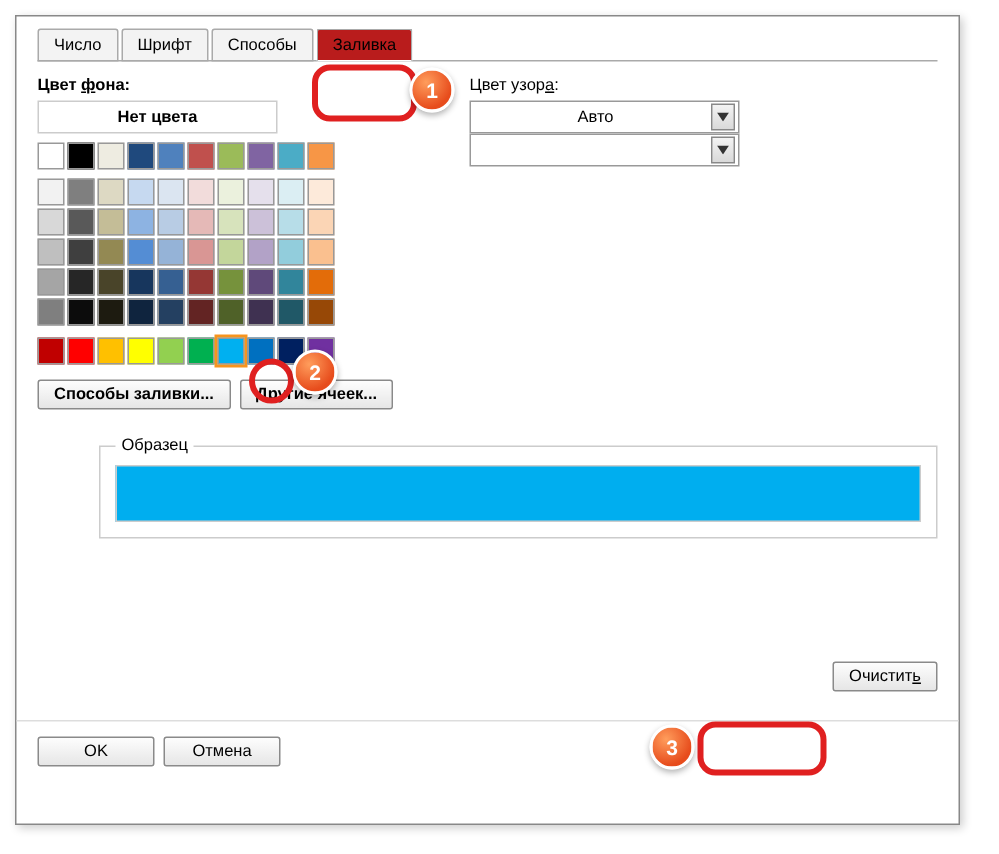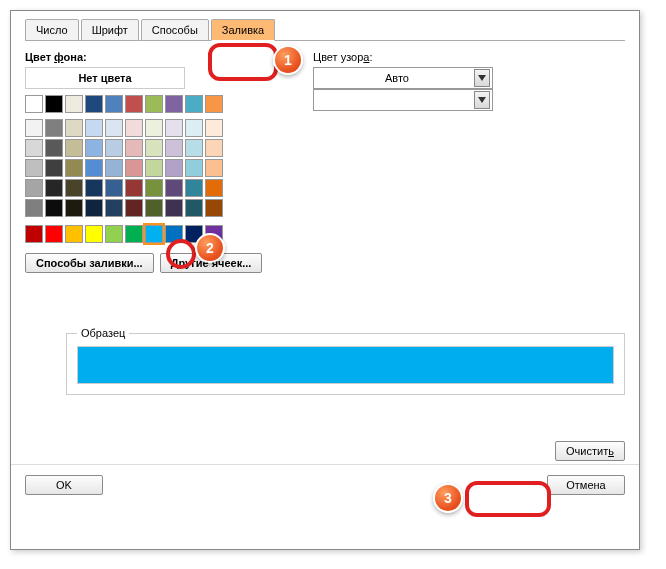--- a/index.html
+++ b/index.html
@@ -7,42 +7,42 @@
 .window { border: 1px solid #888; width: 630px; height: 540px; position: relative; background: #fff; box-shadow: 2px 2px 6px rgba(0,0,0,0.2); }
 .titlebar { height: 28px; background: linear-gradient(#fdfefe,#e8eef7); border-bottom: 1px solid #ccc; display: flex; align-items: center; padding: 0 6px; position: relative; }
 .titlebar-title { color: #333; font-size: 12px; padding-left: 4px; }
 .winbtns { position: absolute; right: 4px; top: -1px; display: flex; }
 .winbtn { width: 28px; height: 18px; border: 1px solid #5a7ca0; background: linear-gradient(#cfe4fb,#a9cbef); display: flex; align-items: center; justify-content: center; color: #234; font-size: 10px; margin-left: -1px; }
 .winbtn.close { background: linear-gradient(#f07a7a,#c83a2f); border-color: #8a2b22; color: #fff; width: 40px; border-top-right-radius: 3px; }
 .winbtn.help { width: 28px; }
 .dlgbody { padding: 8px 14px; position: relative; height: calc(100% - 28px); }
 .tabs { display: flex; border-bottom: 1px solid #aaa; }
 .tab { padding: 4px 10px; border: 1px solid #aaa; background: #f3f3f3; margin-right: 2px; margin-bottom: -1px; position: relative; border-top-left-radius: 2px; border-top-right-radius: 2px; }
-.tab.active { background: #fdba74; border-bottom: 1px solid #fff; }
+.tab.active { background: #b91c1c; border-bottom: 1px solid #fff; }
 .tabcontent { padding: 10px 0 0 0; }
 .row { display: flex; }
 .leftcol { width: 270px; font-weight: bold; }
 .rightcol { margin-left: 18px; width: 260px; }
 .lbl { margin-bottom: 4px; display: block; }
 .underline { text-decoration: underline; }
 .nocolor { width: 160px; height: 22px; border: 1px solid #ccc; text-align: center; line-height: 20px; margin-bottom: 6px; }
 .palette { display: grid; grid-template-columns: repeat(10, 18px); gap: 2px; margin-bottom: 6px; }
 .swatch { width: 18px; height: 18px; border: 1px solid #999; }
 .stdrow { display: grid; grid-template-columns: repeat(10, 18px); gap: 2px; margin-top: 8px; }
 .btnrow { margin-top: 10px; display: flex; gap: 6px; }
 .btn { border: 1px solid #8a8a8a; background: linear-gradient(#fdfdfd,#e6e6e6); padding: 3px 10px; border-radius: 2px; min-width: 70px; text-align: center; }
 .combo { width: 180px; height: 22px; border: 1px solid #999; display: flex; align-items: center; justify-content: space-between; padding: 0 2px 0 6px; background: #fff; }
 .combo .arrow { width: 16px; height: 18px; border: 1px solid #888; background: linear-gradient(#f3f3f3,#d9d9d9); display: flex; align-items: center; justify-content: center; }
 .combo .arrow svg { width: 8px; height: 6px; }
-.samplebox { margin-top: 60px; padding-left: 41px; }
+.samplebox { margin-top: 24px; padding-left: 41px; }
 .fieldset { border: 1px solid #ccc; padding: 10px; }
 .fieldset-legend { position: relative; top: -17px; background: #fff; padding: 0 4px; display: inline-block; }
 .sample { width: 100%; height: 38px; background: #00aeef; border: 1px solid #ccc; margin-top: -10px; }
 .rightbtns { position: absolute; right: 14px; bottom: 60px; padding-left: 40px; }
-.footer { position: absolute; left: 0; right: 0; bottom: 16px; border-top: 1px solid #ddd; padding: 10px 14px; display: flex; justify-content: space-between; gap: 6px; }
+.footer { position: absolute; left: 0; right: 0; bottom: 0; border-top: 1px solid #ddd; padding: 10px 14px; display: flex; justify-content: flex-start; gap: 6px; }
 .badge { position: absolute; width: 30px; height: 30px; border-radius: 50%; background: radial-gradient(circle at 35% 30%, #ff9d5c, #e74c1c 70%); border: 2px solid #fff; box-shadow: 0 2px 4px rgba(0,0,0,0.3); color: #fff; font-weight: bold; font-size: 14px; display: flex; align-items: center; justify-content: center; z-index: 20; }
 .ring { position: absolute; border: 4px solid #e02020; border-radius: 12px; z-index: 15; pointer-events: none; }
 .ring.r1 { top: 32px; left: 197px; width: 70px; height: 38px; }
 .ring.r2 { top: 228px; left: 155px; width: 30px; height: 30px; border-radius: 50%; }
 .ring.r3 { bottom: 4px; right: 88px; width: 86px; height: 36px; }
 .sel { outline: 2px solid #f7941e; outline-offset: 0; }
 </style>
 </head>
 <body>
 

